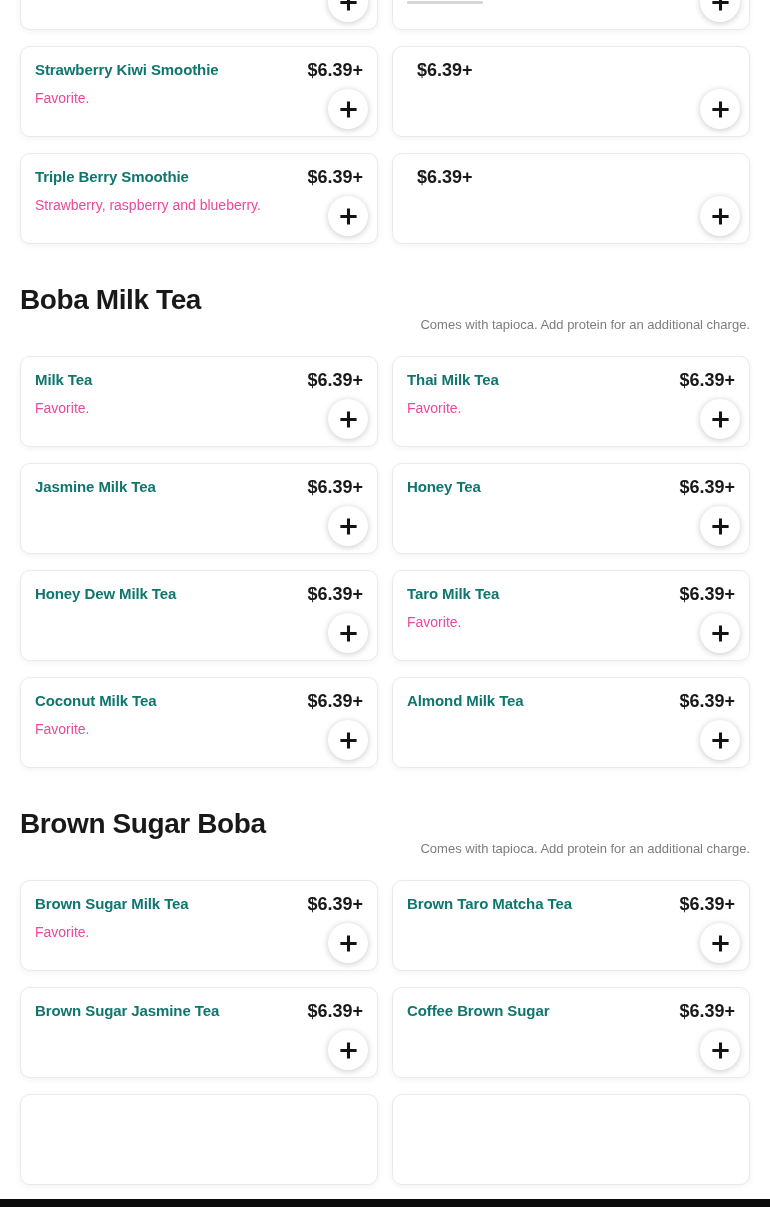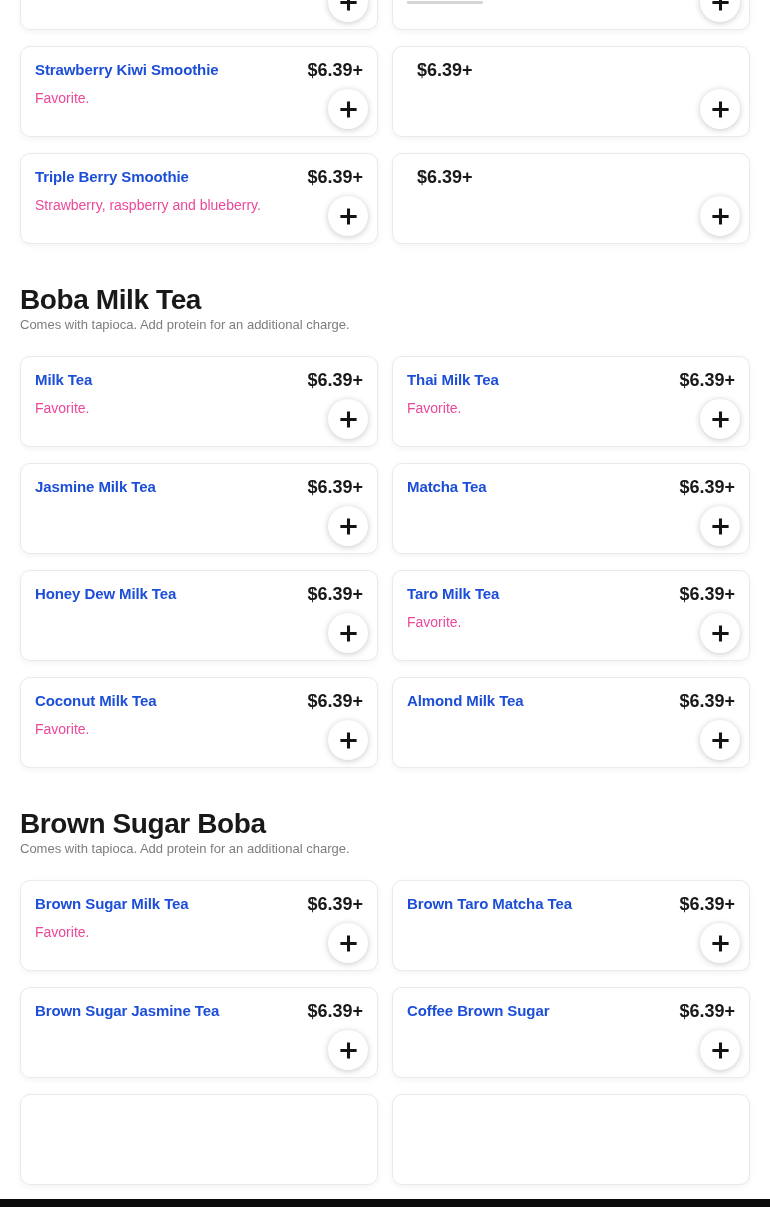--- a/index.html
+++ b/index.html
@@ -29,40 +29,41 @@
     line-height: 28px;
     letter-spacing: -0.4px;
     color: #191919;
   }
   .section-subtitle {
     font-size: 13px;
     line-height: 16px;
     color: #7d7d7d;
     margin-top: 3px;
     margin-bottom: 23px;
+    text-align: right;
   }
 
   .card {
     position: relative;
     background: #ffffff;
     border: 1px solid #eaeaea;
     border-radius: 10px;
     height: 91px;
     box-sizing: border-box;
     padding: 13px 14px;
     box-shadow: 0 2px 6px rgba(0,0,0,0.05);
     cursor: pointer;
   }
   .card-top { display: flex; justify-content: space-between; align-items: flex-start; }
   .item-title {
     font-size: 15px;
     font-weight: bold;
     line-height: 20px;
     letter-spacing: -0.1px;
-    color: #1d4ed8;
+    color: #0f766e;
   }
   .item-price {
     font-size: 18px;
     font-weight: bold;
     line-height: 20px;
     color: #191919;
     white-space: nowrap;
     margin-left: 10px;
   }
   .item-desc {
@@ -225,21 +226,21 @@
       <div class="item-desc"></div>
       <button class="add-btn">
         <svg viewBox="0 0 22 22">
             <path d="M9.4 2.5h3.2v6.9h6.9v3.2h-6.9v6.9H9.4v-6.9H2.5V9.4h6.9z"></path>
           </svg>
       </button>
     </div>
 
     <div class="card">
       <div class="card-top">
-        <div class="item-title">Matcha Tea</div>
+        <div class="item-title">Honey Tea</div>
         <div class="item-price">$6.39+</div>
       </div>
       <div class="item-desc"></div>
       <button class="add-btn">
         <svg viewBox="0 0 22 22">
             <path d="M9.4 2.5h3.2v6.9h6.9v3.2h-6.9v6.9H9.4v-6.9H2.5V9.4h6.9z"></path>
           </svg>
       </button>
     </div>
 

